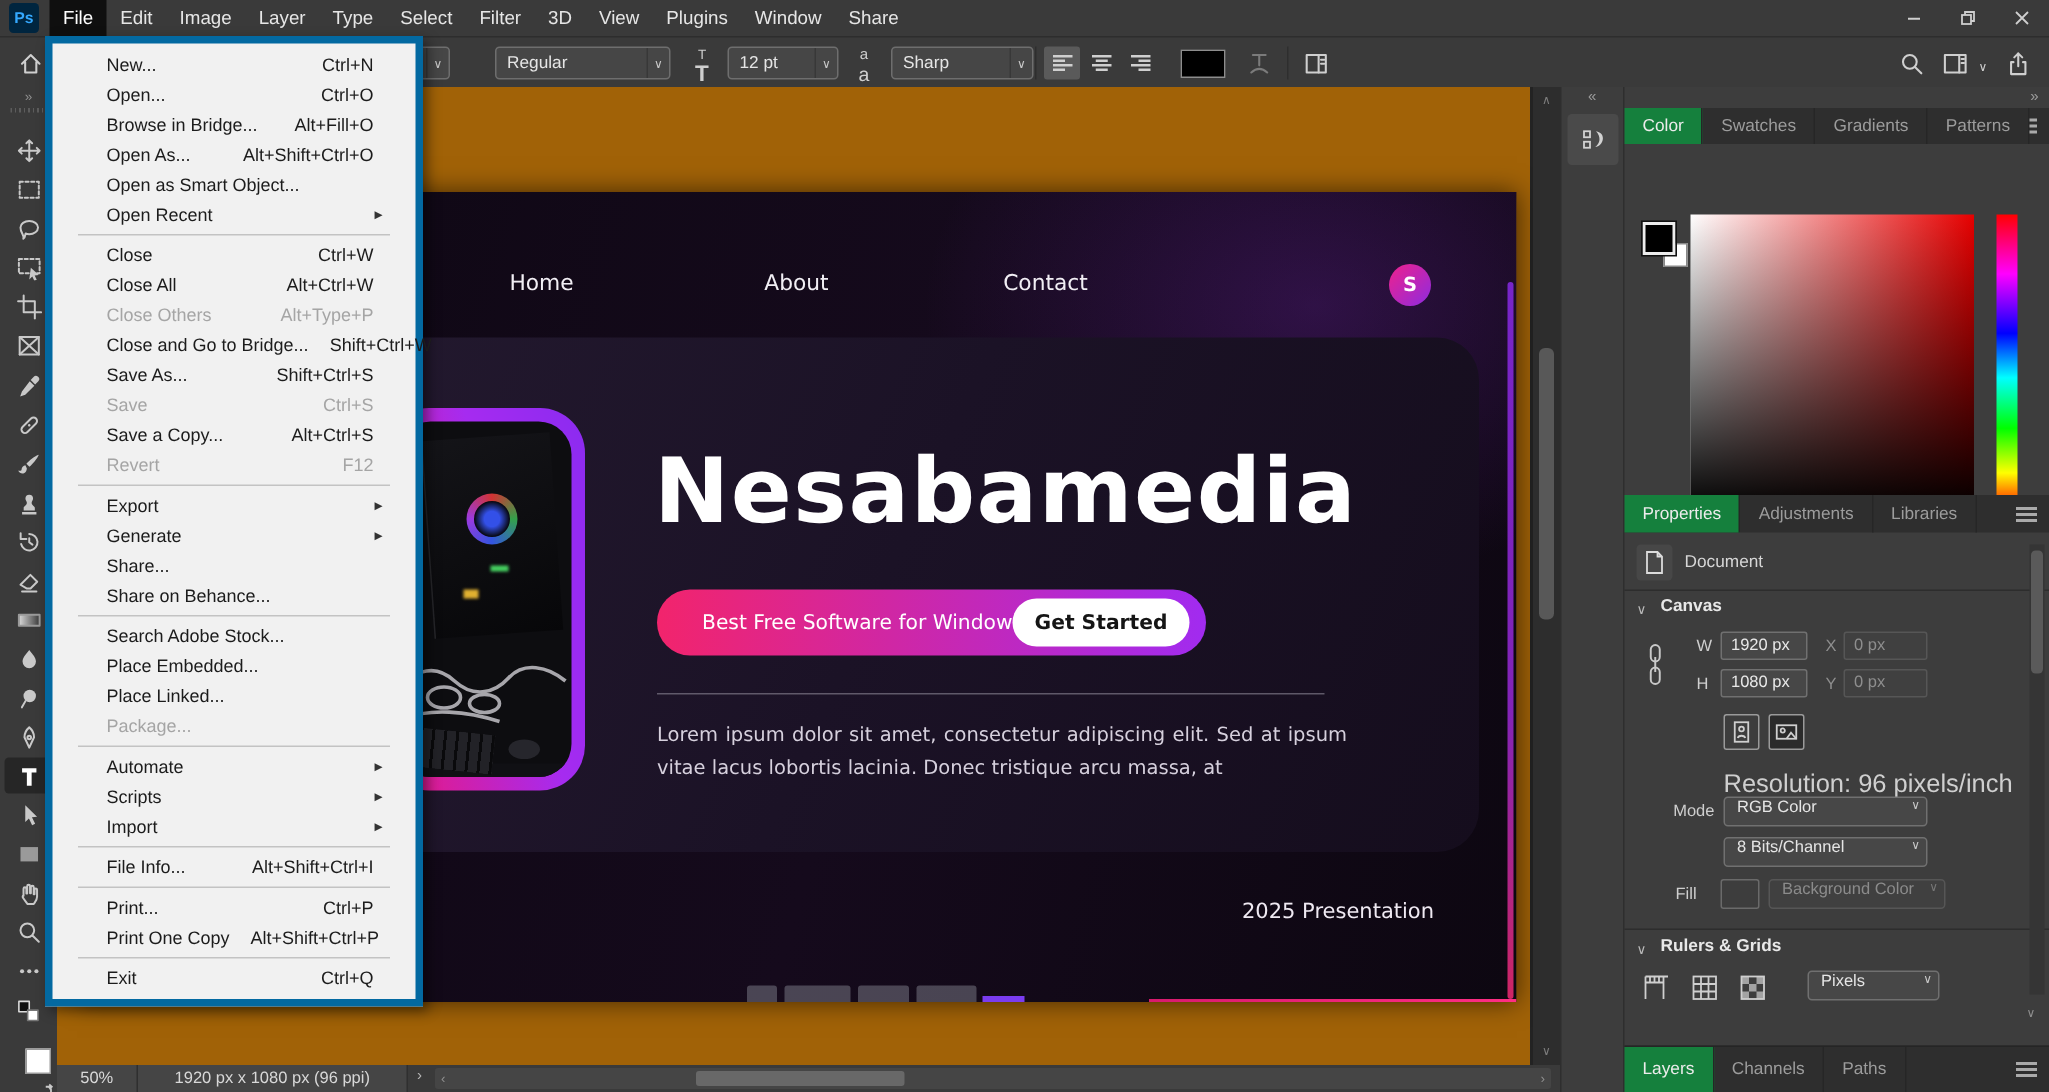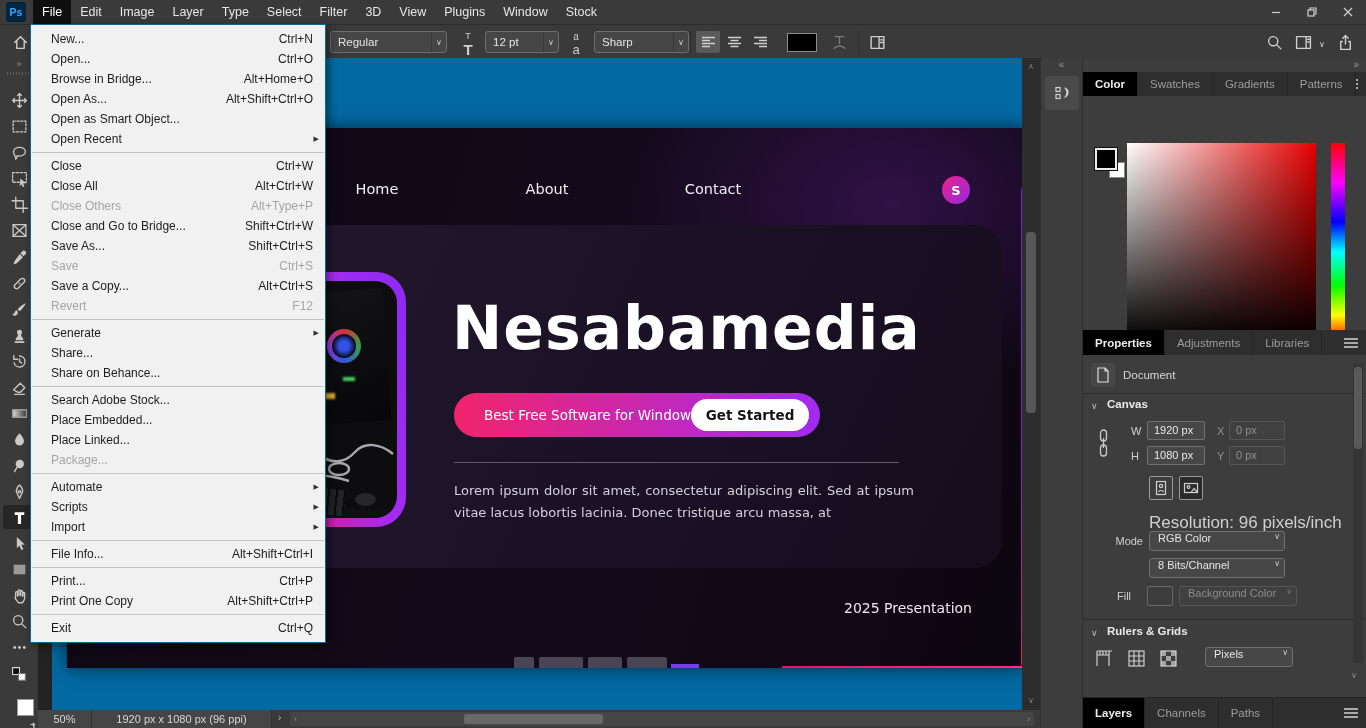--- a/index.html
+++ b/index.html
@@ -36,21 +36,21 @@
   .grip{position:absolute;left:7px;top:14px;width:24px;height:3px;background:repeating-linear-gradient(90deg,#5c5c5c 0 1px,transparent 1px 3px)}
   .tool{position:absolute;left:3px;width:32px;height:24px;display:grid;place-items:center;border-radius:3px}
   .tool svg{width:17px;height:17px;stroke:#c9c9c9;fill:none;stroke-width:1.25;stroke-linecap:round;stroke-linejoin:round}
   .tool svg .f{fill:#c9c9c9;stroke:none}
   .tool.active{background:#262626}
   .tool.active svg{stroke:#fff}
   .tool.active svg .f{fill:#fff}
   .bgswatch{position:absolute;background:#fff;border:1px solid #9a9a9a}
 
   
-  .canvas{position:absolute;left:52px;top:58px;width:984px;height:652px;background:#0369a1;z-index:10}
+  .canvas{position:absolute;left:36px;top:58px;width:984px;height:652px;background:#a16207;z-index:10}
   .doc{position:absolute;left:15px;top:70px;width:960px;height:540px;overflow:hidden;background:linear-gradient(105deg,#0d0712,#150a1c 55%,#0d0711);box-shadow:0 0 16px rgba(0,0,0,.6);font-family:"DejaVu Sans",sans-serif}
   .doc .glow{position:absolute;inset:0;background:radial-gradient(ellipse 420px 300px at 86% 14%,rgba(118,38,180,.30),transparent 62%)}
   .navlink{position:absolute;top:53px;transform:translateX(-50%);font-size:14.5px;color:#f1eef4}
   .badge{position:absolute;left:875px;top:48px;width:28px;height:28px;border-radius:50%;background:linear-gradient(135deg,#f0218c,#8d2be0);display:grid;place-items:center;font-size:13px;font-weight:bold;color:#fff}
   .card{position:absolute;left:25px;top:97px;width:910px;height:343px;border-radius:28px;background:linear-gradient(115deg,#251b31,#1b1226 55%,#150d1d);}
   .imgbox{position:absolute;left:205px;top:144px;width:134px;height:255px;border-radius:30px;background:linear-gradient(75deg,#ef1777,#a62bf0 60%,#8b2bf0)}
   .imgphoto{position:absolute;inset:9px;border-radius:22px;overflow:hidden;background:#0d0d10}
   .headline{position:absolute;left:385px;top:168px;font-size:60px;line-height:64px;font-weight:bold;letter-spacing:1px;color:#fff}
   .pill{position:absolute;left:387px;top:265px;width:366px;height:44px;border-radius:22px;background:linear-gradient(90deg,#f2246c,#a12bf0);display:flex;align-items:center}
   .pill .tag{margin-left:30px;font-size:13.5px;color:#fff}
@@ -71,21 +71,21 @@
   
   .dock{position:absolute;left:1040px;top:58px;width:42px;height:670px;background:#3d3d3d;border-left:1px solid #2e2e2e;z-index:20}
   .dockhead{height:14px;text-align:center;color:#9b9b9b;font-size:10px;line-height:13px}
   .dockicon{position:absolute;left:4px;top:18px;width:34px;height:34px;background:#4a4a4a;border-radius:3px;display:grid;place-items:center}
   .dockicon svg{width:20px;height:20px;stroke:#d2d2d2;fill:none;stroke-width:1.2}
 
   .rpanel{position:absolute;left:1082px;top:58px;width:284px;height:670px;background:#3d3d3d;border-left:1px solid #2e2e2e;z-index:20}
   .phead{position:absolute;left:0;top:0;width:284px;height:14px;color:#9b9b9b;font-size:10px;text-align:right;line-height:13px;padding-right:8px}
   .tabrow{position:absolute;left:0;width:284px;background:#2e2e2e;display:flex}
   .tab{padding:0 12px;font-size:11.5px;color:#9c9c9c;border-right:1px solid #262626;display:flex;align-items:center}
-  .tab.active{background:#000000;color:#ececec;font-weight:bold}
+  .tab.active{background:#15803d;color:#ececec;font-weight:normal}
   .hamburger{margin-left:auto;margin-right:9px;align-self:center;width:14px;height:2px;background:#aaa;box-shadow:0 4px 0 #aaa,0 -4px 0 #aaa}
 
   .satsq{position:absolute;left:44px;top:47px;width:189px;height:198px;background:linear-gradient(to bottom,rgba(0,0,0,0),#000 100%),linear-gradient(to right,#fff,#e60000)}
   .satcur{position:absolute;left:2px;top:187px;width:7px;height:7px;border:1px solid #fff;border-radius:50%}
   .huebar{position:absolute;left:248px;top:47px;width:14px;height:198px;background:linear-gradient(to bottom,#ff0000,#ff00ff 20%,#0000ff 40%,#00ffff 55%,#00ff00 72%,#ffff00 87%,#ff0000)}
   .cfg{position:absolute;left:12px;top:52px;width:22px;height:22px;background:#000;border:2px solid #ededed;outline:1px solid #111;z-index:2}
   .cbg{position:absolute;left:26px;top:66px;width:16px;height:16px;background:#fff;border:1px solid #888;z-index:1}
 
   .field{position:absolute;height:19px;background:#474747;border:1px solid #707070;border-radius:2px;font-size:11px;color:#e8e8e8;line-height:17px;padding-left:6px}
   .field.dis{background:#404040;border-color:#565656;color:#8e8e8e}
@@ -104,21 +104,21 @@
   .orient svg{width:16px;height:16px;stroke:#cfcfcf;fill:none;stroke-width:1.2}
   .orient.active{background:#2b2b2b}
 
   
   .statusbar{position:absolute;left:38px;top:710px;width:1002px;height:18px;background:#3a3a3a;z-index:15;font-size:11px;color:#d8d8d8}
   .sseg{position:absolute;top:0;height:18px;background:#454545;border-right:1px solid #2f2f2f;display:grid;place-items:center}
   .htrack{position:absolute;left:252px;top:2px;width:744px;height:14px;background:#454545;border-radius:2px}
   .hthumb{position:absolute;left:174px;top:2px;width:139px;height:10px;background:#686868;border-radius:2px}
 
   
-  .filemenu{position:absolute;left:30px;top:24px;width:296px;background:#f1f1f1;border:1px solid #0369a1;box-shadow:3px 3px 8px rgba(0,0,0,.45);z-index:60;padding:4px 0;font-size:12px;color:#1c1c1c}
+  .filemenu{position:absolute;left:30px;top:24px;width:252px;background:#f1f1f1;border:5px solid #0369a1;box-shadow:3px 3px 8px rgba(0,0,0,.45);z-index:60;padding:4px 16px;font-size:12px;color:#1c1c1c}
   .mi{height:20px;display:flex;align-items:center;padding:0 12px 0 20px;position:relative}
   .mi .lab{white-space:nowrap}
   .mi .short{margin-left:auto;padding-left:14px;white-space:nowrap}
   .mi .subarrow{position:absolute;right:6px;font-size:7px;color:#333}
   .mi.dis{color:#a5a5a5}
   .msep{border-top:1px solid #c3c3c3;margin:3px 1px}
 </style>
 </head>
 <body>
 
@@ -131,21 +131,21 @@
       <span class="menu">Edit</span>
       <span class="menu">Image</span>
       <span class="menu">Layer</span>
       <span class="menu">Type</span>
       <span class="menu">Select</span>
       <span class="menu">Filter</span>
       <span class="menu">3D</span>
       <span class="menu">View</span>
       <span class="menu">Plugins</span>
       <span class="menu">Window</span>
-      <span class="menu">Stock</span>
+      <span class="menu">Share</span>
     </div>
     <div class="wincontrols">
       <span class="wc">
           <svg viewBox="0 0 10 10">
             <path d="M1 5.5h8"></path>
           </svg>
         </span>
       <span class="wc">
           <svg viewBox="0 0 10 10">
             <rect x="1" y="3" width="6" height="6"></rect>
@@ -593,21 +593,21 @@
     <div class="mi">
         <span class="lab">New...</span>
         <span class="short">Ctrl+N</span>
       </div>
     <div class="mi">
         <span class="lab">Open...</span>
         <span class="short">Ctrl+O</span>
       </div>
     <div class="mi">
         <span class="lab">Browse in Bridge...</span>
-        <span class="short">Alt+Home+O</span>
+        <span class="short">Alt+Fill+O</span>
       </div>
     <div class="mi">
         <span class="lab">Open As...</span>
         <span class="short">Alt+Shift+Ctrl+O</span>
       </div>
     <div class="mi">
         <span class="lab">Open as Smart Object...</span>
       </div>
     <div class="mi">
         <span class="lab">Open Recent</span>
@@ -641,20 +641,24 @@
     <div class="mi">
         <span class="lab">Save a Copy...</span>
         <span class="short">Alt+Ctrl+S</span>
       </div>
     <div class="mi dis">
         <span class="lab">Revert</span>
         <span class="short">F12</span>
       </div>
     <div class="msep"></div>
     <div class="mi">
+        <span class="lab">Export</span>
+        <span class="subarrow">▶</span>
+      </div>
+    <div class="mi">
         <span class="lab">Generate</span>
         <span class="subarrow">▶</span>
       </div>
     <div class="mi">
         <span class="lab">Share...</span>
       </div>
     <div class="mi">
         <span class="lab">Share on Behance...</span>
       </div>
     <div class="msep"></div>

